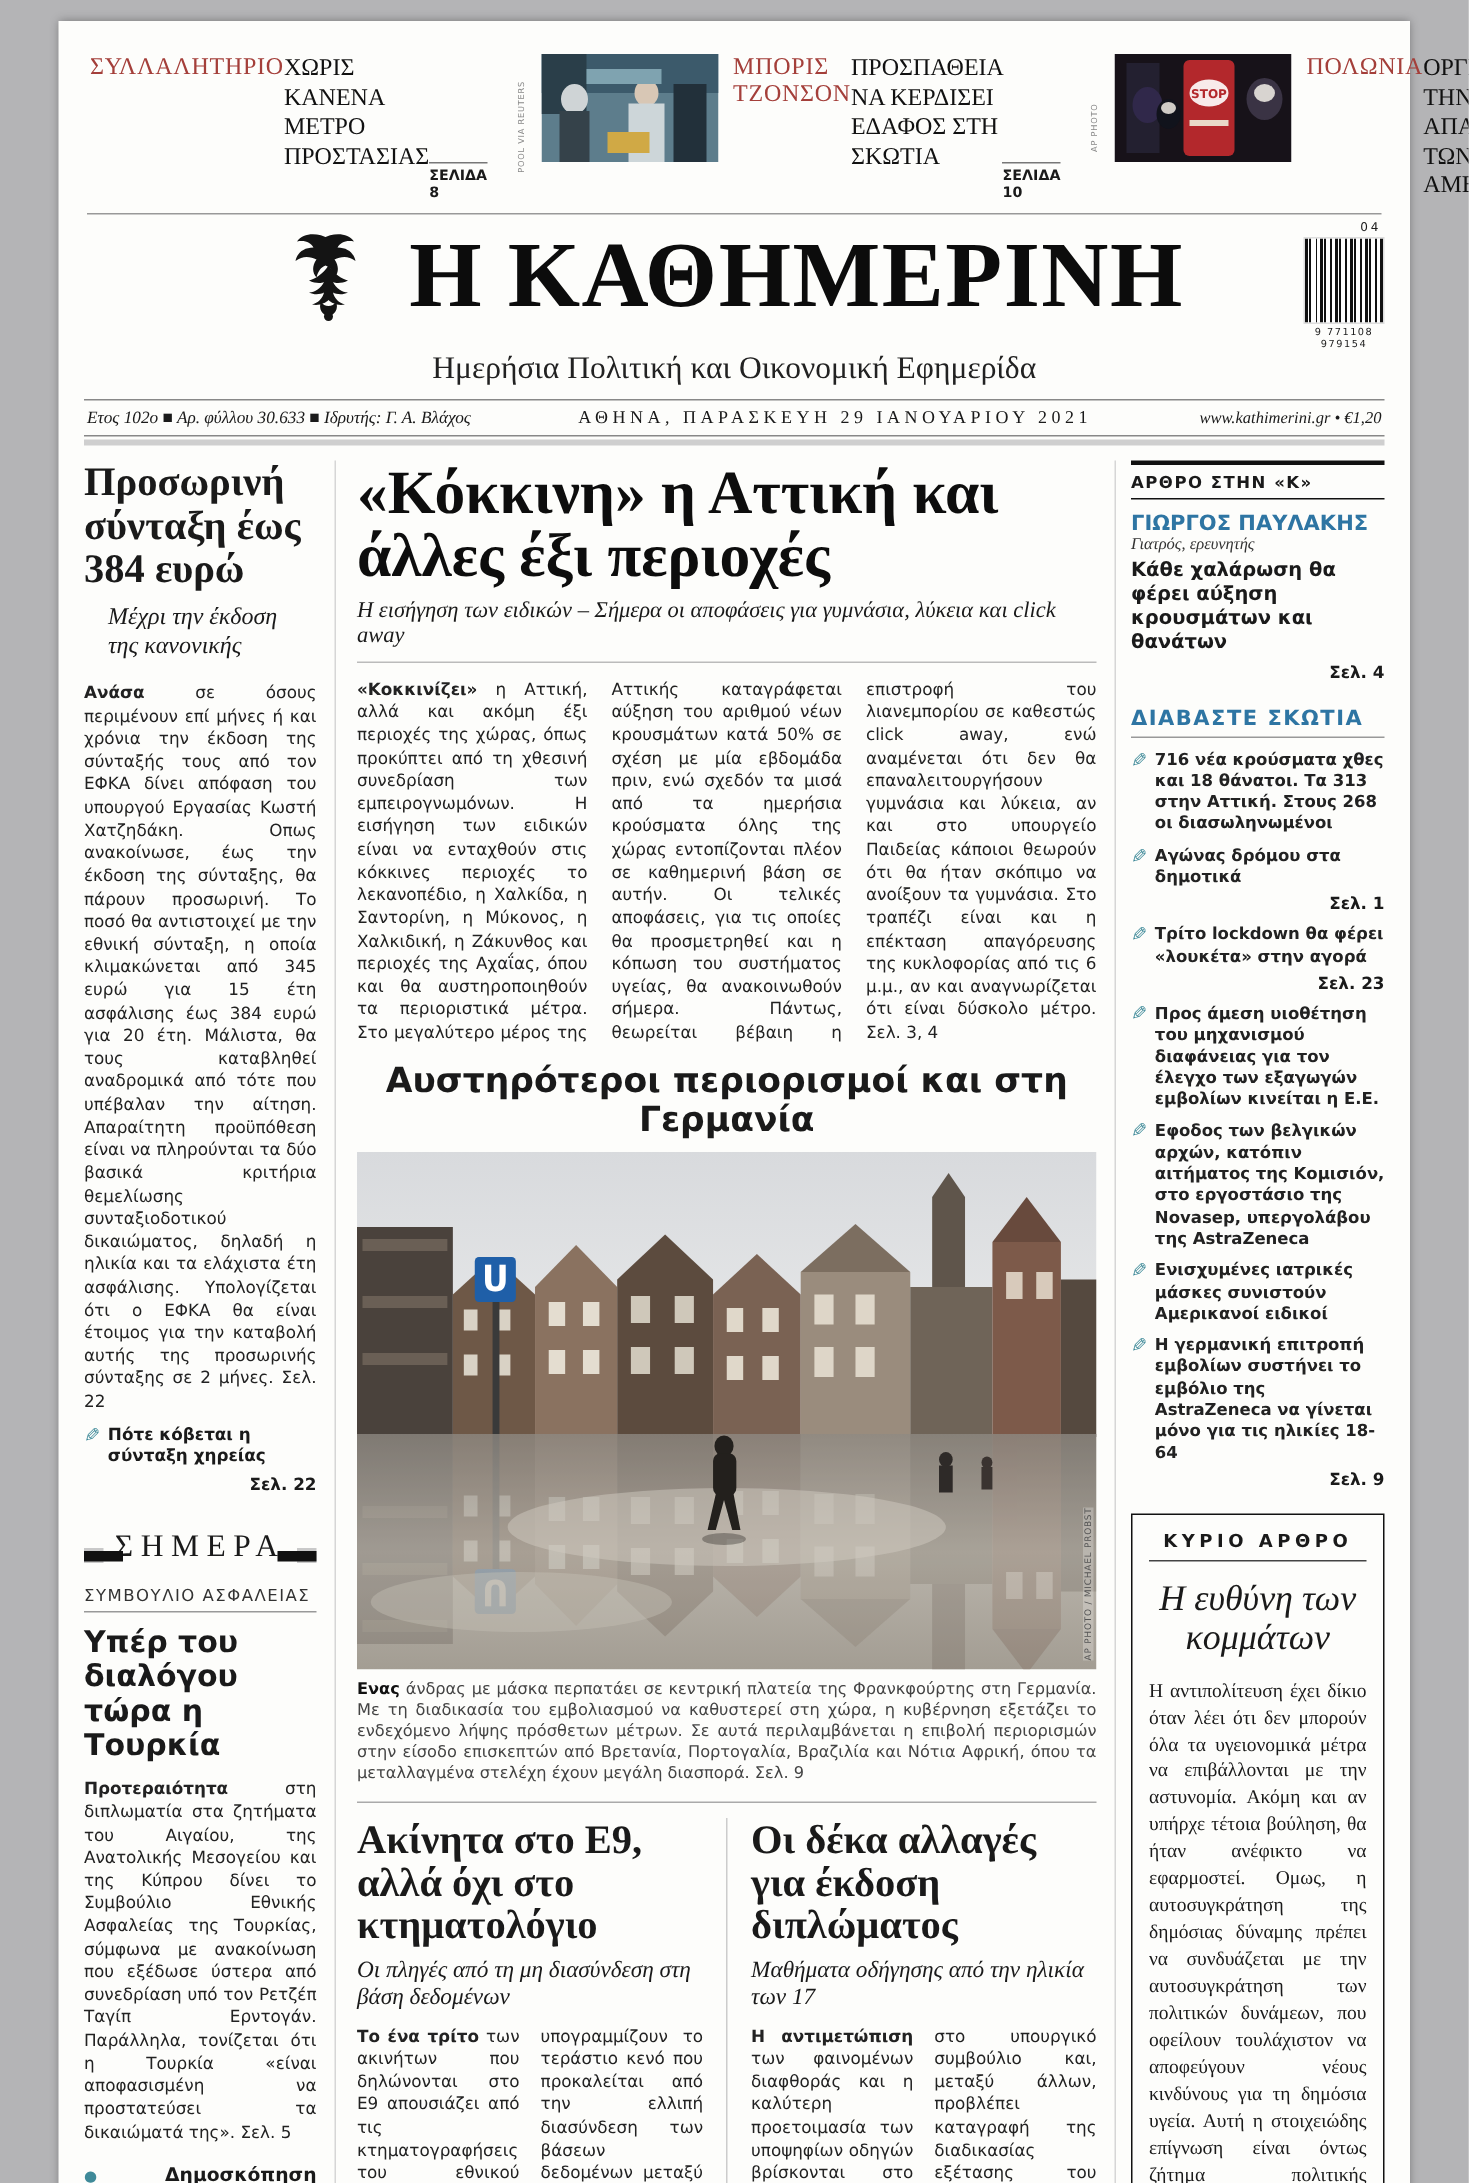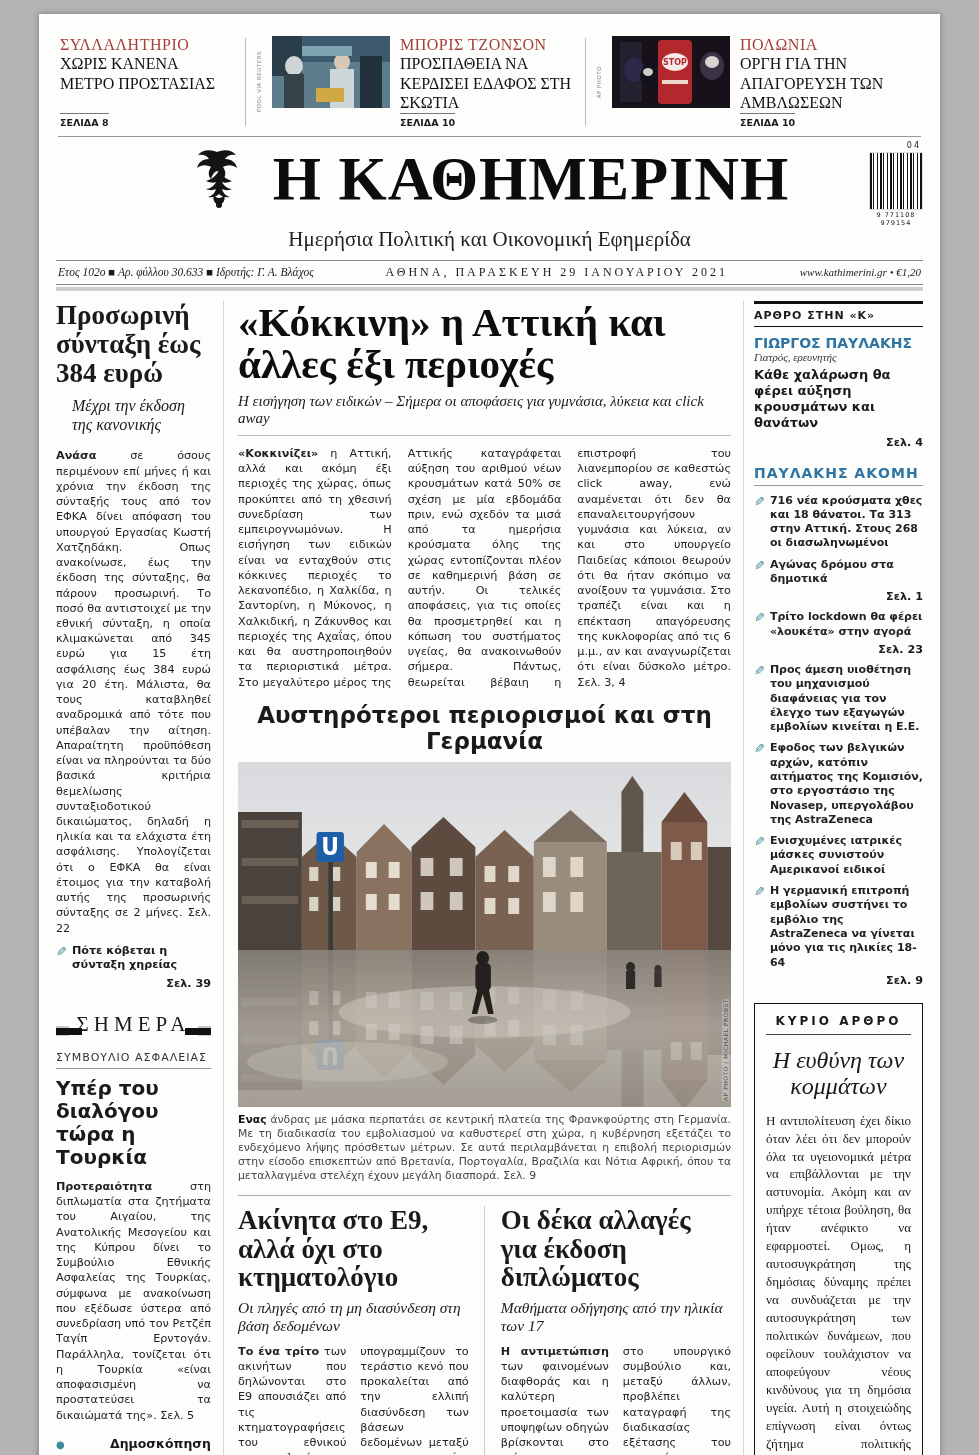--- a/index.html
+++ b/index.html
@@ -3,21 +3,21 @@
 <meta charset="utf-8">
 <style>
   * { box-sizing: border-box; margin: 0; padding: 0; }
   html,body { background:#b4b4b6; }
   body { font-family:"DejaVu Sans","Liberation Sans",sans-serif; color:#1a1a1a; }
   .sheet { width:901px; margin:14px auto 16px; background:#fdfdfb; padding:10px 17px 26px;
            box-shadow:0 0 6px rgba(0,0,0,.35); }
 
   
   .teasers { display:flex; align-items:stretch; gap:10px; padding:12px 4px 8px; }
-  .teaser { display:flex; flex-direction:column; justify-content:flex-start; }
+  .teaser { display:flex; flex-direction:row; justify-content:flex-start; }
   .teaser-kicker { font-family:"Liberation Serif","DejaVu Serif",serif; font-size:16px; color:#a43f3a; letter-spacing:.5px; }
   .teaser-title { font-family:"Liberation Serif","DejaVu Serif",serif; font-size:16px; line-height:1.22; color:#111; max-width:175px; }
   .teaser-page { margin-top:auto; padding-top:3px; font-size:9.5px; font-weight:bold; border-top:1px solid #777; align-self:flex-start; }
   .t-sep { width:1px; background:#bbb; margin:2px 0; }
   .t-photo { width:118px; height:72px; flex:0 0 auto; }
   .t-credit { writing-mode:vertical-rl; transform:rotate(180deg); font-size:5.5px; color:#888; letter-spacing:.5px; align-self:center; }
   .teasers-rule { border-top:1px solid #999; margin:0 2px; }
 
   
   .masthead { position:relative; text-align:center; padding:10px 0 0; }
@@ -182,21 +182,21 @@
 
     <div class="col-left">
       <div>
         <div class="pension-title">Προσωρινή σύνταξη έως 384 ευρώ</div>
         <div class="pension-sub">Μέχρι την έκδοση της κανονικής</div>
         <div class="body-sm"><span class="lead-in">Ανάσα</span><span> σε όσους περιμένουν επί μήνες ή και χρόνια την έκδοση της σύνταξής τους από τον ΕΦΚΑ δίνει απόφαση του υπουργού Εργασίας Κωστή Χατζηδάκη. Οπως ανακοίνωσε, έως την έκδοση της σύνταξης, θα πάρουν προσωρινή. Το ποσό θα αντιστοιχεί με την εθνική σύνταξη, η οποία κλιμακώνεται από 345 ευρώ για 15 έτη ασφάλισης έως 384 ευρώ για 20 έτη. Μάλιστα, θα τους καταβληθεί αναδρομικά από τότε που υπέβαλαν την αίτηση. Απαραίτητη προϋπόθεση είναι να πληρούνται τα δύο βασικά κριτήρια θεμελίωσης συνταξιοδοτικού δικαιώματος, δηλαδή η ηλικία και τα ελάχιστα έτη ασφάλισης. Υπολογίζεται ότι ο ΕΦΚΑ θα είναι έτοιμος για την καταβολή αυτής της προσωρινής σύνταξης σε 2 μήνες. Σελ. 22</span></div>
         <div class="note-item">
           <span class="pencil">✎</span>
           <span>Πότε κόβεται η σύνταξη χηρείας</span>
         </div>
-        <div class="page-right">Σελ. 39</div>
+        <div class="page-right">Σελ. 22</div>
       </div>
 
       <div class="simera-head">
         <div class="simera-band"></div>
         <span class="simera-word">ΣΗΜΕΡΑ</span>
         <div class="simera-bar-l"></div>
         <div class="simera-bar-r"></div>
       </div>
       <div class="kicker-sm">ΣΥΜΒΟΥΛΙΟ ΑΣΦΑΛΕΙΑΣ</div>
       <div class="left-story-title">Υπέρ του διαλόγου τώρα η Τουρκία</div>
@@ -312,21 +312,21 @@
         <div class="col-right">
           <div class="arthro">
             <div class="arthro-label">ΑΡΘΡΟ ΣΤΗΝ «Κ»</div>
             <div class="arthro-name">ΓΙΩΡΓΟΣ ΠΑΥΛΑΚΗΣ</div>
             <div class="arthro-role">Γιατρός, ερευνητής</div>
             <div class="arthro-quote">Κάθε χαλάρωση θα φέρει αύξηση κρουσμάτων και θανάτων</div>
             <div class="page-right">Σελ. 4</div>
           </div>
 
           <div class="diavaste">
-            <div class="diavaste-label">ΠΑΥΛΑΚΗΣ ΑΚΟΜΗ</div>
+            <div class="diavaste-label">ΔΙΑΒΑΣΤΕ ΣΚΩΤΙΑ</div>
             <div class="d-item">
                 <span class="pencil">✎</span>
                 <span>716 νέα κρούσματα χθες και 18 θάνατοι. Τα 313 στην Αττική. Στους 268 οι διασωληνωμένοι</span>
               </div>
             <div class="d-item">
                 <span class="pencil">✎</span>
                 <span>Αγώνας δρόμου στα δημοτικά</span>
               </div>
             <div class="page-right">Σελ. 1</div>
             <div class="d-item">

